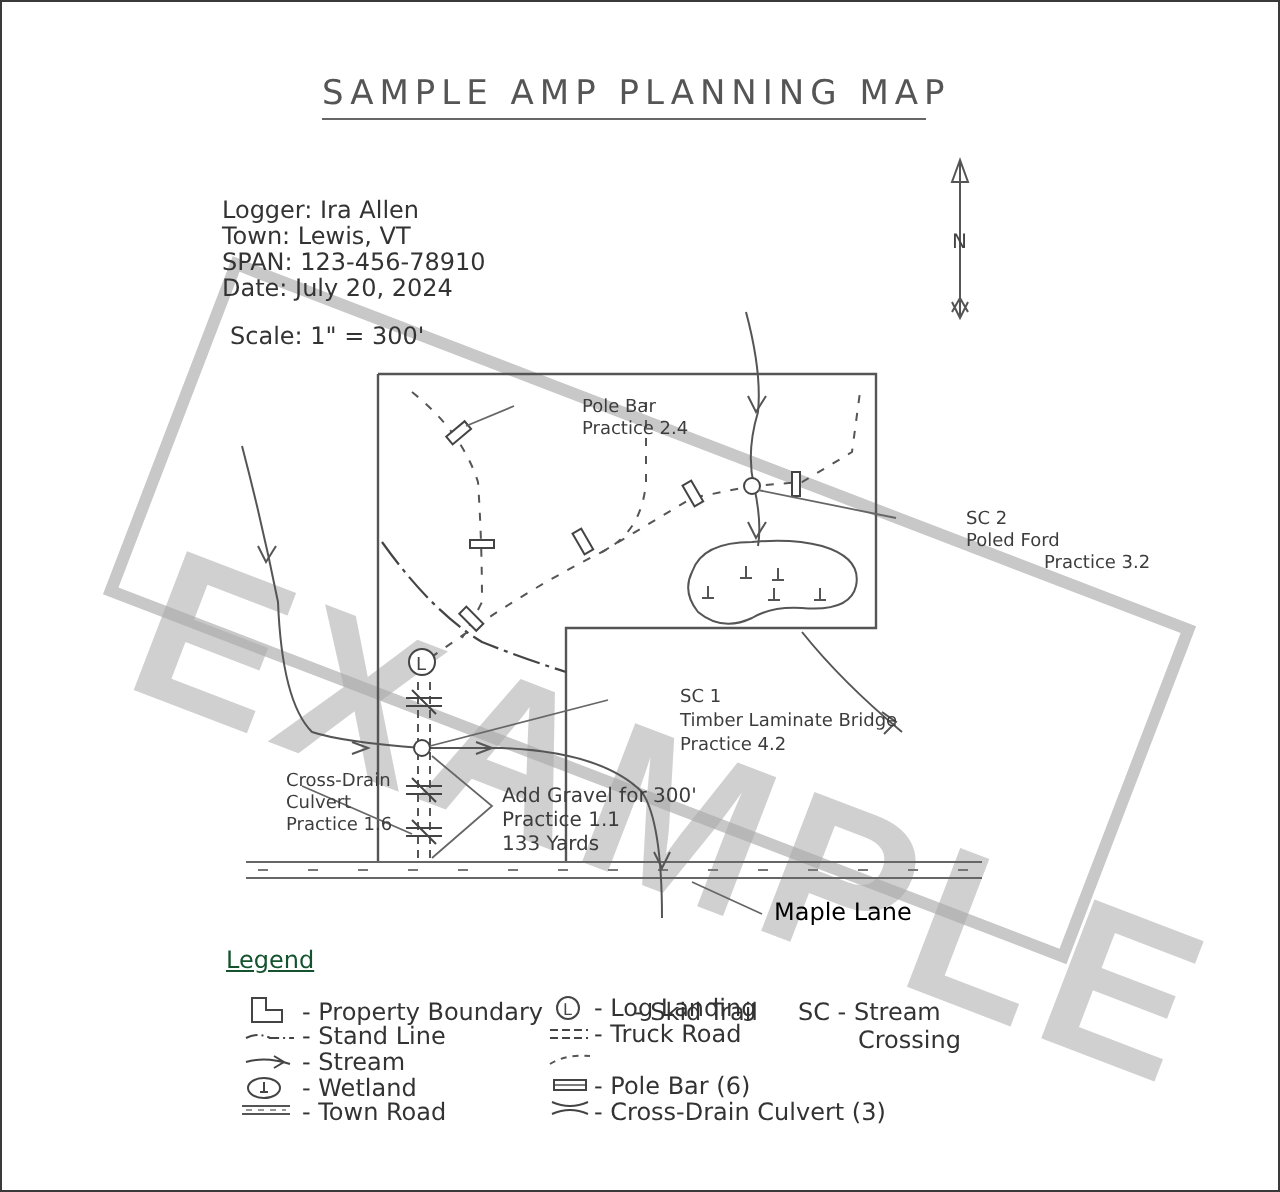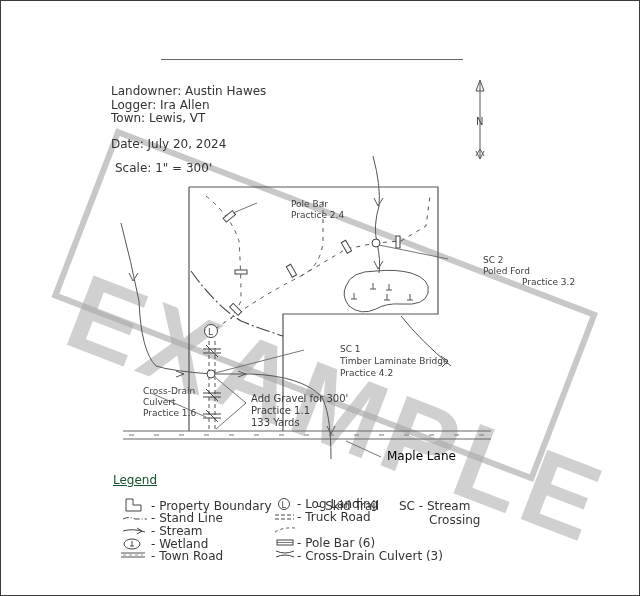--- a/index.html
+++ b/index.html
@@ -52,25 +52,26 @@
 
 <div class="page">
 
   <svg class="map-svg" width="640" height="596">
     <g transform="rotate(21 320 300)">
       <rect x="70" y="215" width="510" height="175" fill="none" stroke="#c8c8c8" stroke-width="6"></rect>
     </g>
   </svg>
   <div class="watermark-text">EXAMPLE</div>
 
+  <div class="hand title">SAMPLE AMP PLANNING MAP</div>
   <div class="title-line"></div>
 
-  <div class="hand info" style="top:84px;">Landowner: Austin Hawes</div>
   <div class="hand info" style="top:98px;">Logger: Ira Allen</div>
   <div class="hand info" style="top:111px;">Town: Lewis, VT</div>
+  <div class="hand info" style="top:124px;">SPAN: 123-456-78910</div>
   <div class="hand info" style="top:137px;">Date: July 20, 2024</div>
   <div class="hand info" style="top:161px; left:114px; font-size:12px;">Scale: 1" = 300'</div>
 
   <svg class="map-svg" width="640" height="596">
     <line x1="479" y1="80" x2="479" y2="158" stroke="#555" stroke-width="1"></line>
     <polygon points="479,79 475,90 483,90" fill="none" stroke="#555" stroke-width="1"></polygon>
     <path d="M475,150 L479,158 L483,150 M475,155 L479,148 L483,155" fill="none" stroke="#555" stroke-width="1"></path>
   </svg>
   <div class="hand" style="left:475px; top:116px; font-size:10px; color:#444;">N</div>
 

